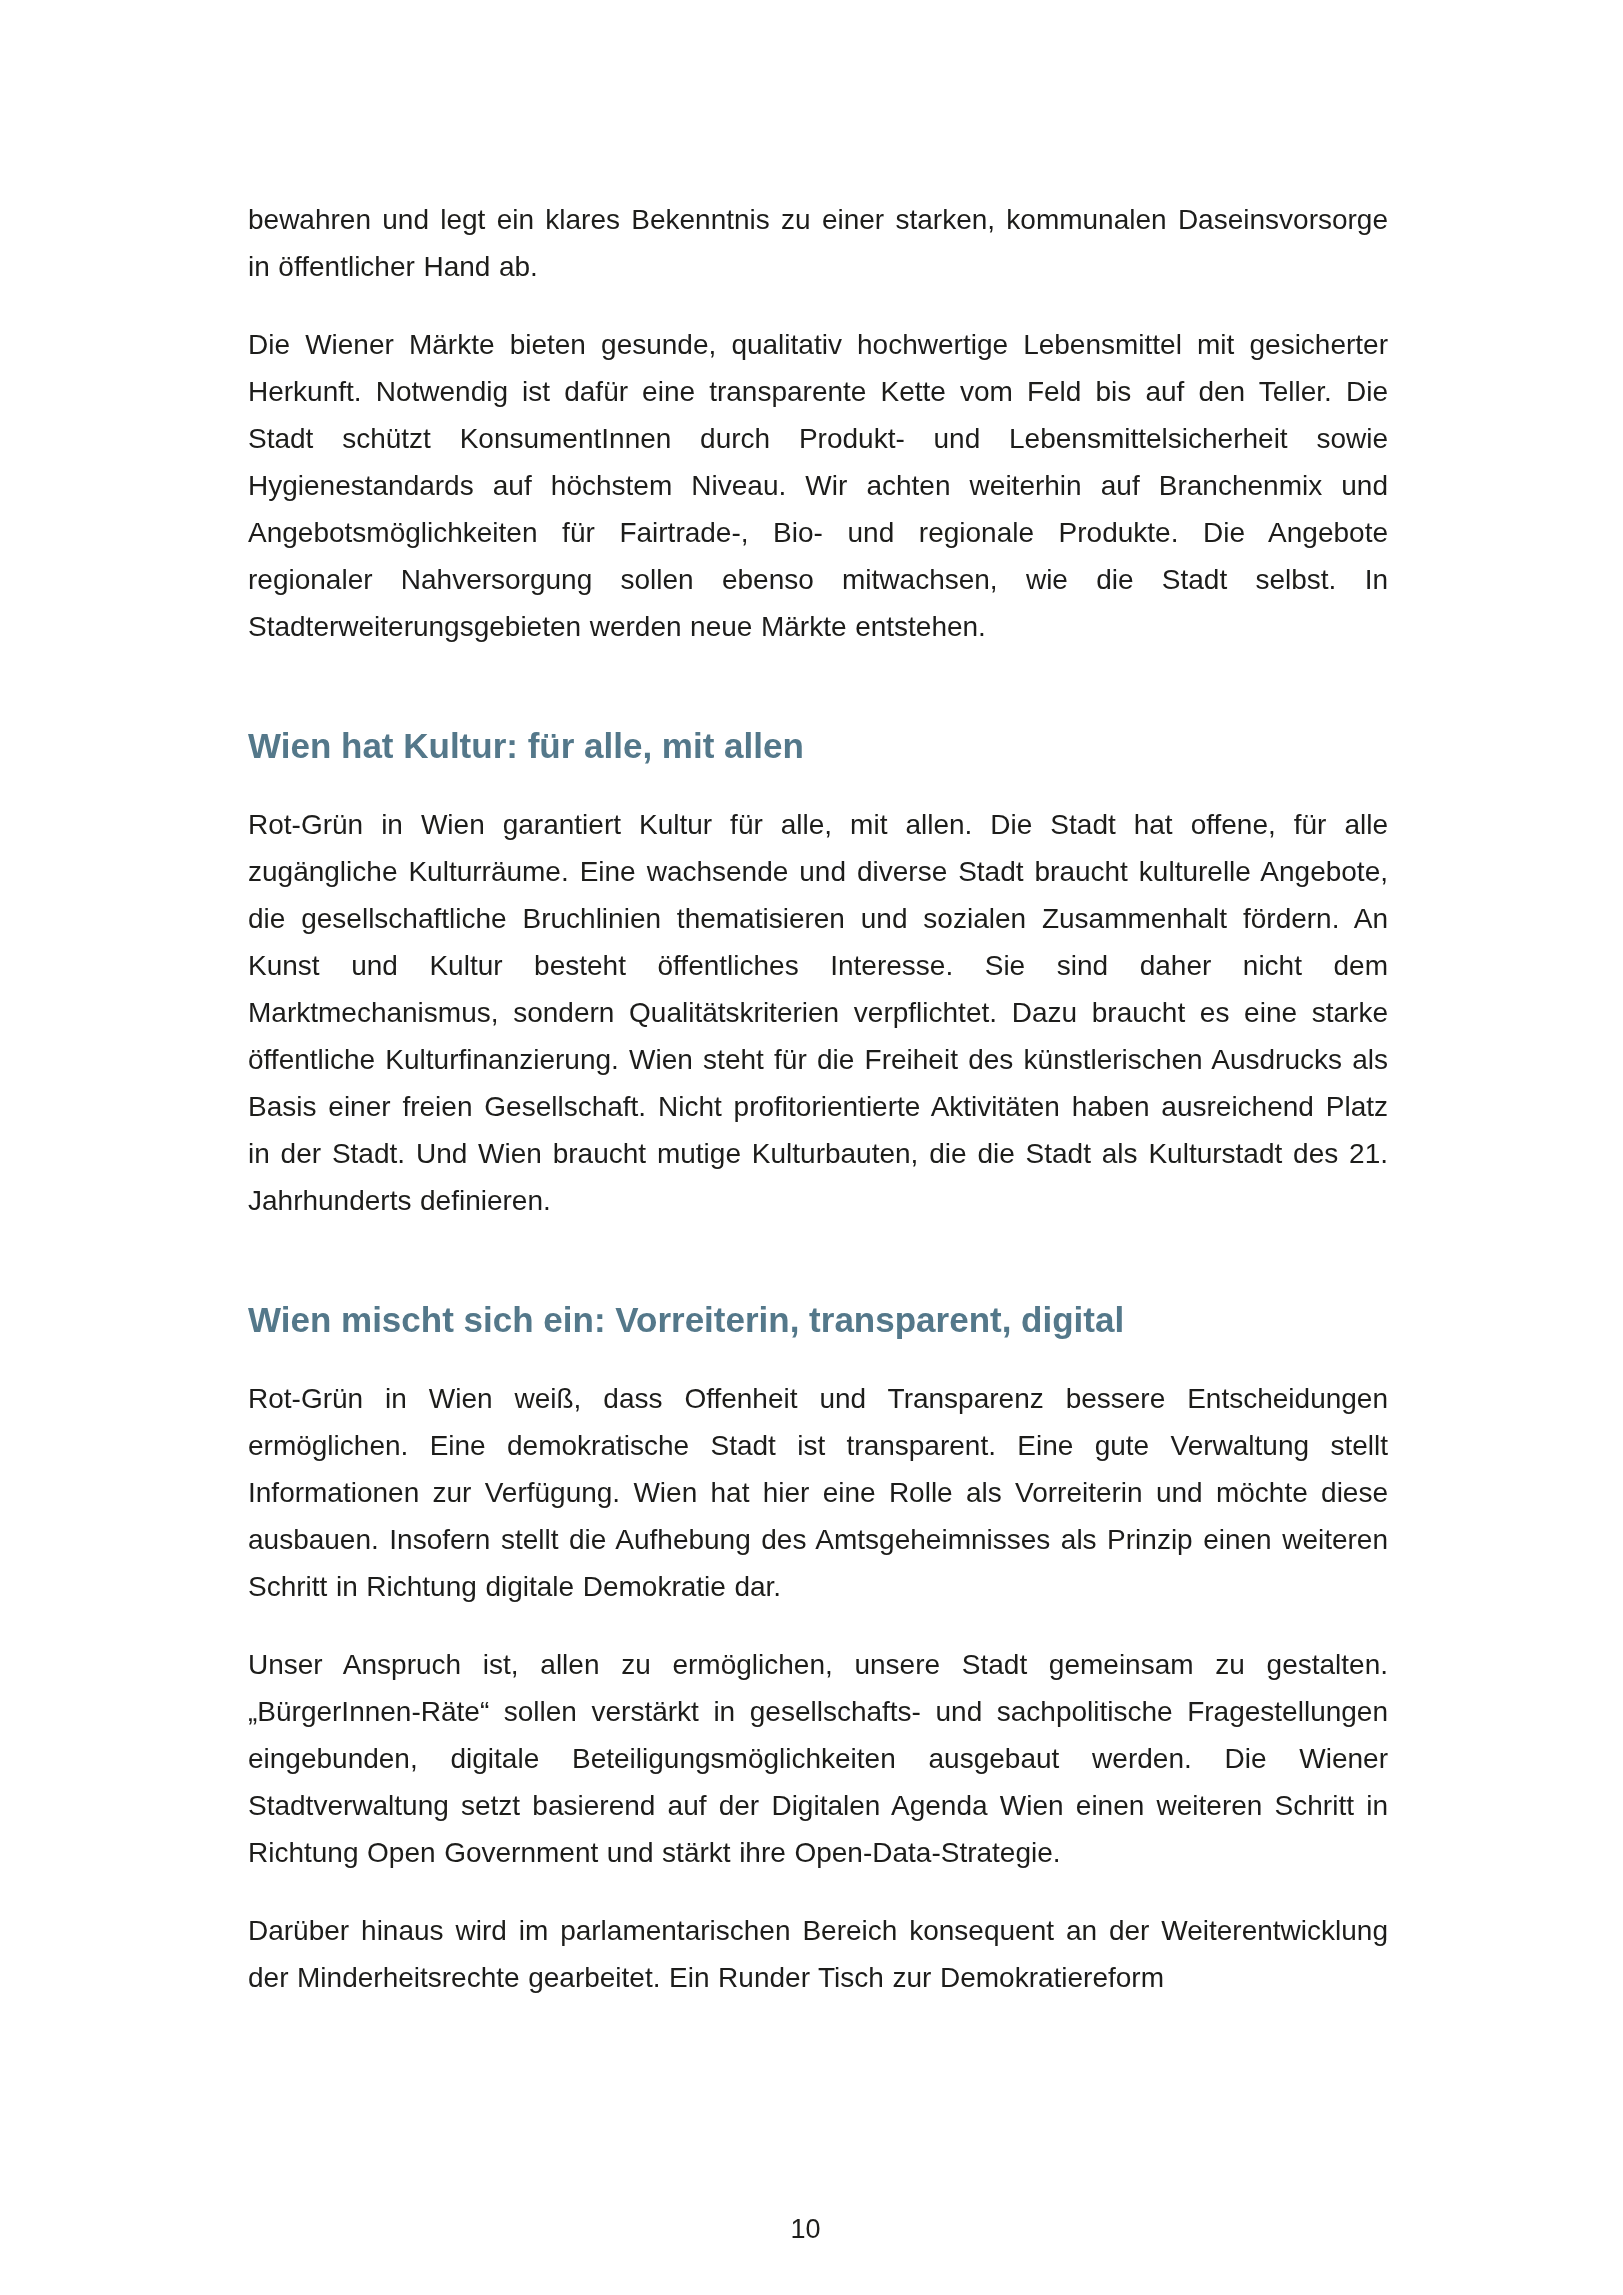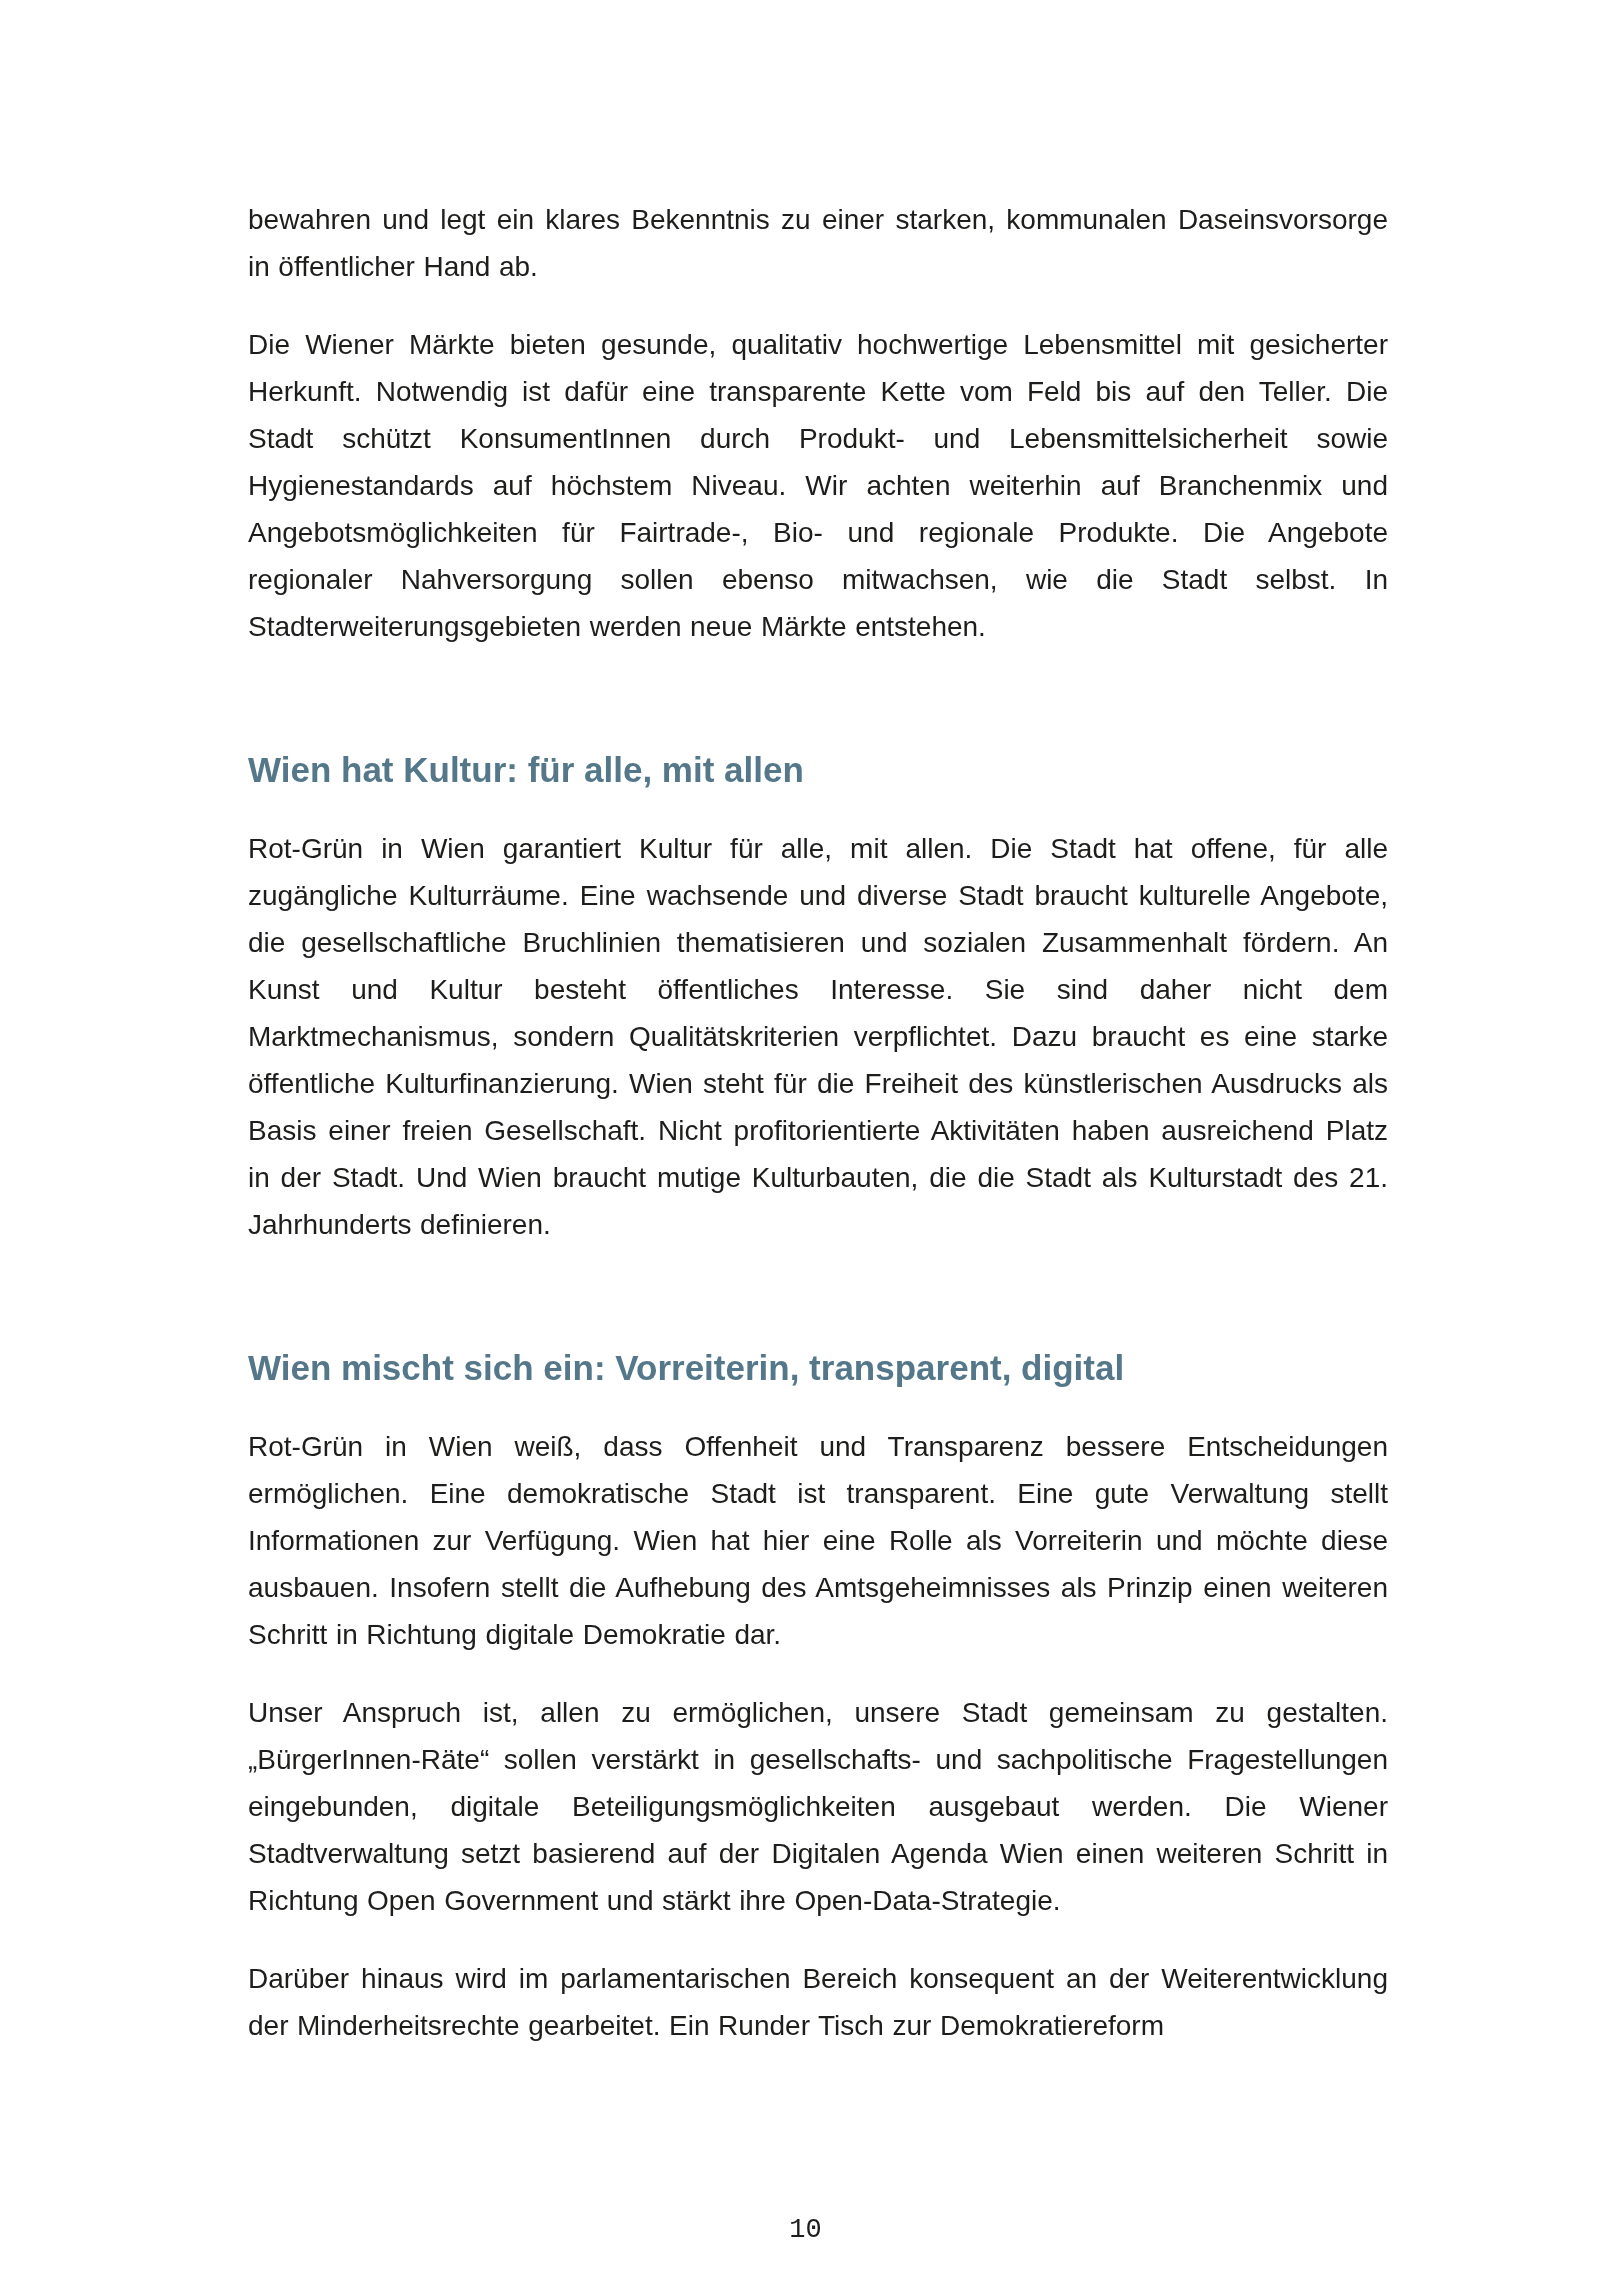--- a/index.html
+++ b/index.html
@@ -27,36 +27,35 @@
     font-size: 28px;
     line-height: 47px;
     color: #1d1d1b;
     text-align: justify;
     text-justify: inter-word;
     hyphens: auto;
     -webkit-hyphens: auto;
     word-spacing: 0.8px;
   }
   h2.section-heading {
-    margin: 99px 0 34px 0;
+    margin: 75px 0 34px 0;
     font-size: 35px;
     line-height: 42px;
     font-weight: bold;
     color: #54788a;
     text-align: left;
   }
   .page-number {
     position: absolute;
     left: 0;
     right: 12px;
     bottom: 50px;
     text-align: center;
     font-size: 27px;
     color: #1d1d1b;
-    font-family: Liberation Mono, monospace;
   }
 </style>
 </head>
 <body>
 
 <div class="page">
   <div class="content">
 
     <p class="body-par">bewahren und legt ein klares Bekenntnis zu einer starken, kommunalen Daseinsvorsorge in öffentlicher Hand ab.</p>
 

